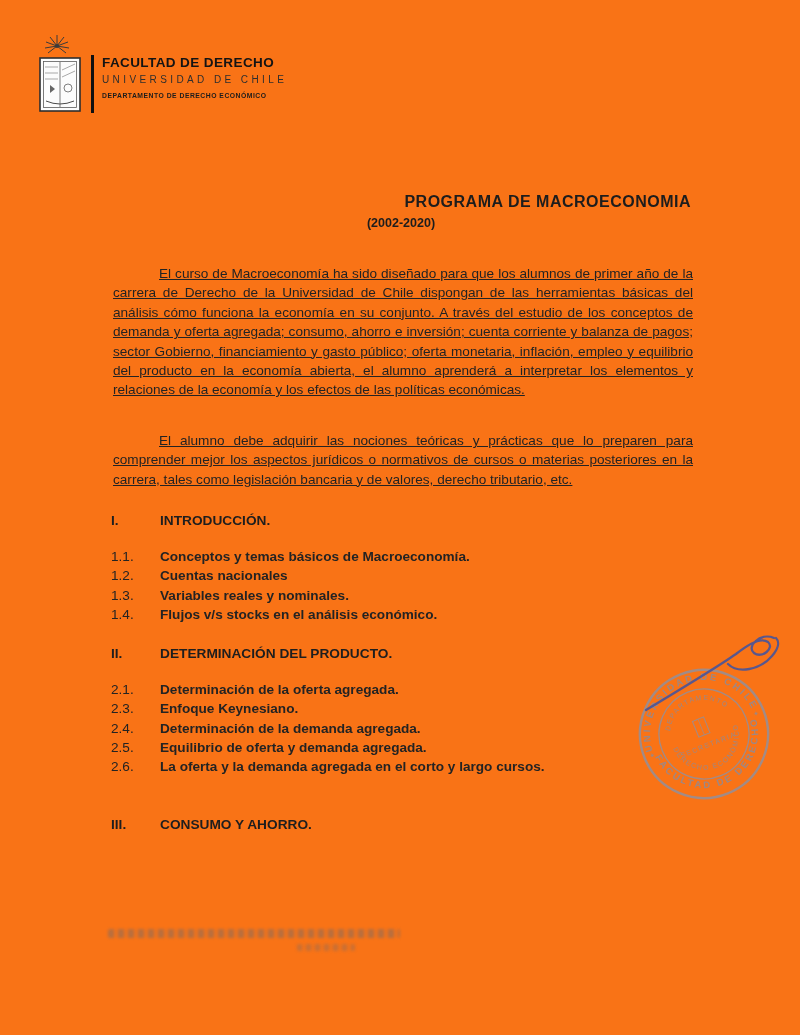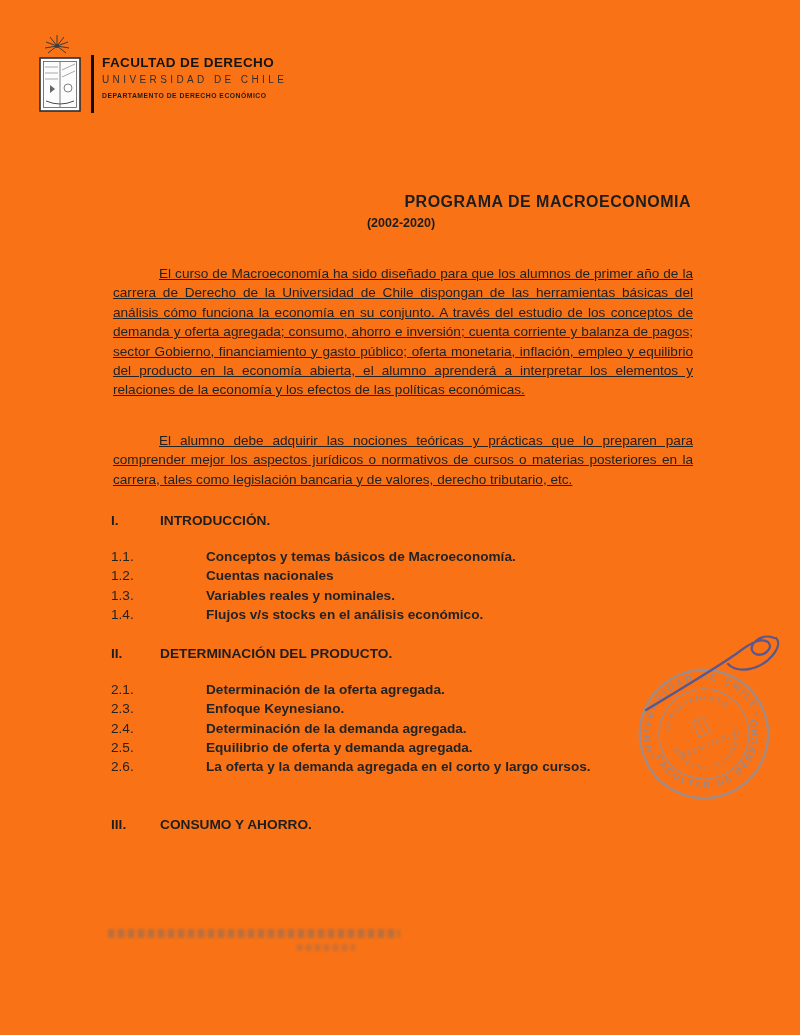--- a/index.html
+++ b/index.html
@@ -39,21 +39,21 @@
   #par2 { top: 423px; }
 
   
   .section { position: absolute; left: 111px; width: 580px; }
   #sec1 { top: 511px; }
   #sec2 { top: 644px; }
   #sec3 { top: 815px; }
   .sec-head { display: flex; font-weight: bold; font-size: 13.7px; color: #1e1e1e; line-height: 19px; }
   .sec-num { width: 49px; flex: none; }
   .items { margin: 17px 0 0; padding: 0; list-style: none; }
-  .items li { display: flex; font-size: 13.6px; line-height: 19.3px; color: #232323; gap: 46px; }
+  .items li { display: flex; font-size: 13.6px; line-height: 19.3px; color: #232323; }
   .item-num { width: 49px; flex: none; }
   .item-text { flex: 1; font-weight: bold; }
 
   
   .stamp {
     position: absolute; left: 618px; top: 648px; width: 172px; height: 172px;
     transform: rotate(-22deg); opacity: .78;
   }
   .stamp .ring-text { font-family: "Liberation Sans", sans-serif; font-size: 9.5px; letter-spacing: 2.5px; fill: #848da3; font-weight: bold; }
   .stamp .inner-text { font-family: "Liberation Sans", sans-serif; font-size: 7px; letter-spacing: 1.5px; fill: #848da3; }

